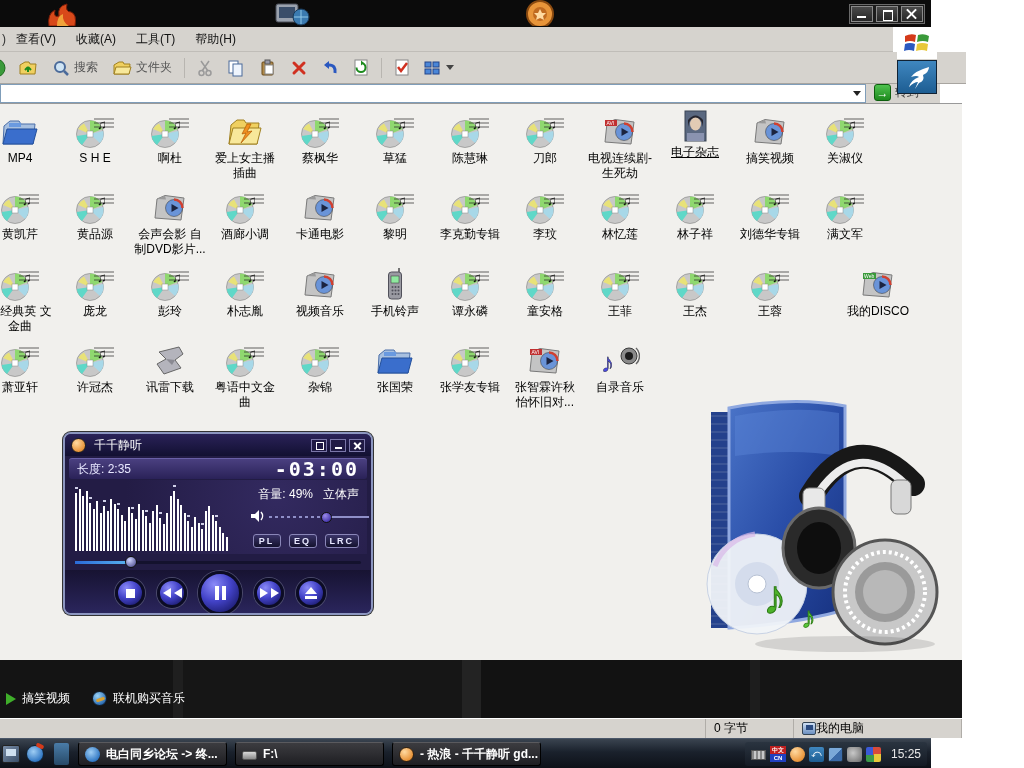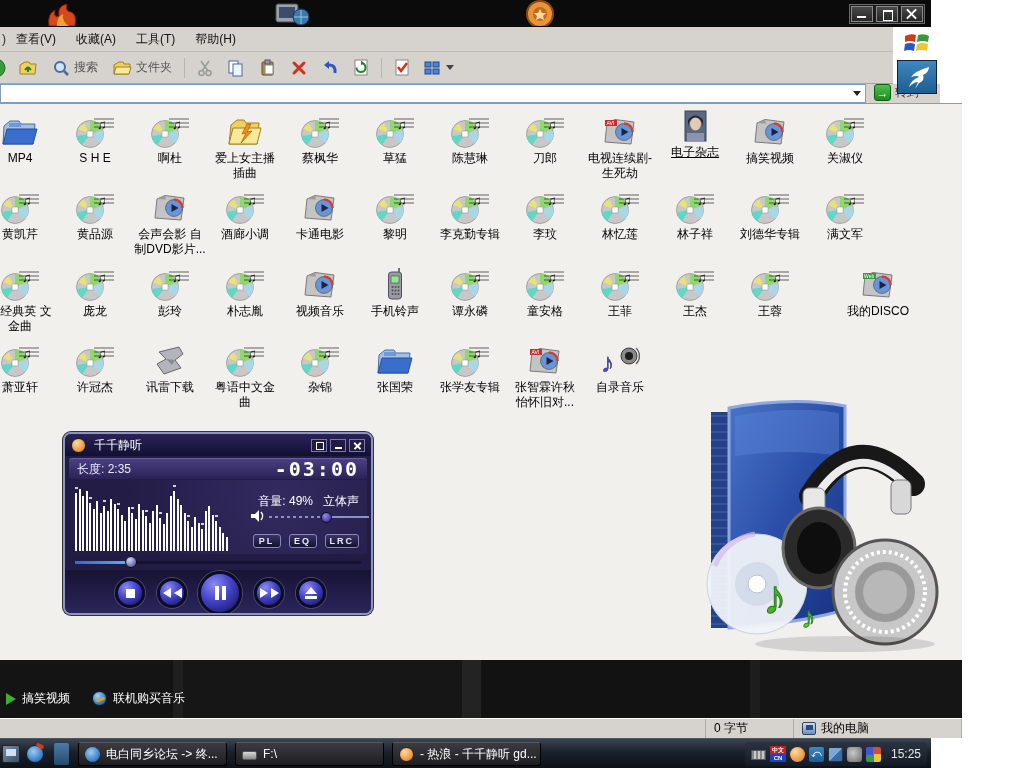--- a/index.html
+++ b/index.html
@@ -16,21 +16,21 @@
   .wc-close::before,.wc-close::after{content:"";position:absolute;left:3px;top:6px;width:13px;height:2px;background:#fff;}
   .wc-close::before{transform:rotate(45deg);}
   .wc-close::after{transform:rotate(-45deg);}
 
   
   .menubar{position:absolute;left:0;top:27px;width:893px;height:25px;background:#d6d3ce;border-bottom:1px solid #c0bdb8;display:flex;align-items:center;font-size:12px;color:#111;}
   .menubar .clip{margin-left:2px;color:#333;}
   .menu-item{padding:3px 10px;cursor:default;}
 
   
-  .toolbar{position:absolute;left:0;top:52px;width:893px;height:32px;background:#d6d3ce;border-bottom:1px solid #a8a5a0;display:flex;align-items:center;gap:6px;}
+  .toolbar{position:absolute;left:0;top:52px;width:966px;height:32px;background:#d6d3ce;border-bottom:1px solid #a8a5a0;display:flex;align-items:center;gap:6px;}
   .tbtn{display:flex;align-items:center;gap:4px;padding:2px 3px;border:1px solid transparent;cursor:default;}
   .tlabel{font-size:12px;color:#555;}
   .tsep{width:1px;height:20px;background:#b8b5b0;margin:0 2px;}
 
   
   .addr-row{position:absolute;left:0;top:84px;width:940px;height:19px;background:#d6d3ce;}
   .addr-input{position:absolute;left:0;top:0;width:866px;height:19px;background:#fff;border:1px solid #7f9db9;font-size:12px;padding:2px 16px 2px 4px;}
   .addr-drop{position:absolute;left:850px;top:3px;width:13px;height:13px;cursor:default;}
   .tri-down{width:0;height:0;border-left:4px solid transparent;border-right:4px solid transparent;border-top:5px solid #222;}
   .go-btn{position:absolute;left:874px;top:0;display:flex;align-items:center;gap:4px;cursor:default;}
@@ -58,21 +58,21 @@
   .pw-close::before,.pw-close::after{content:"";position:absolute;left:3px;top:5px;width:9px;height:1.6px;background:#fff;}
   .pw-close::before{transform:rotate(45deg);}
   .pw-close::after{transform:rotate(-45deg);}
   .p-info{position:absolute;left:4px;right:4px;top:24px;height:21px;background:linear-gradient(#4a4080,#2a2258);border-top:1px solid #6a60a8;border-radius:3px;display:flex;align-items:center;justify-content:space-between;padding:0 8px;}
   .p-len{color:#e8e8ff;font-size:12px;}
   .p-remain{color:#fff;font-size:20px;font-weight:bold;letter-spacing:2px;font-family:"DejaVu Sans Mono",monospace;}
   .p-main{position:absolute;left:4px;right:4px;top:46px;height:74px;background:radial-gradient(circle at 70% 20%,#332a60,#231c45 70%);}
   .spectrum{position:absolute;left:6px;bottom:3px;width:160px;height:68px;display:flex;align-items:flex-end;gap:1.5px;}
   .sbar{width:2px;background:#fff;position:relative;}
   .sbar .peak{position:absolute;left:-0.5px;width:3px;height:1.5px;background:#cfcfe8;}
-  .p-vol-row{position:absolute;right:8px;top:13px;color:#fff;font-size:12px;display:flex;gap:10px;align-items:flex-end;}
+  .p-vol-row{position:absolute;right:8px;top:6px;color:#fff;font-size:12px;display:flex;gap:10px;align-items:flex-end;}
   .p-slider{position:absolute;left:200px;top:32px;width:100px;height:10px;}
   .p-slider .dots{position:absolute;left:0;top:4px;width:58px;height:2px;background:repeating-linear-gradient(90deg,#8f8fc8 0 3px,transparent 3px 6px);}
   .p-slider .line{position:absolute;left:58px;top:4px;width:42px;height:2px;background:#8f8fc8;}
   .p-knob{position:absolute;left:52px;top:0;width:11px;height:11px;border-radius:50%;background:radial-gradient(circle at 35% 30%,#9a8ae8,#4a3ab0 70%,#221a60);border:1px solid #111;}
   .p-mode-btns{position:absolute;right:8px;bottom:6px;display:flex;gap:8px;}
   .p-mode{height:14px;min-width:28px;background:linear-gradient(#3a3468,#14122e);border:1px solid #8a86b8;border-radius:3px;color:#e8e8ff;font-size:9px;font-weight:bold;letter-spacing:2px;text-align:center;line-height:12px;padding:0 4px;cursor:default;}
   .p-prog{position:absolute;left:4px;right:4px;top:122px;height:12px;}
   .p-prog .track{position:absolute;left:6px;right:6px;top:5px;height:3px;background:#14122e;border-radius:2px;}
   .p-prog .fill{position:absolute;left:6px;top:5px;width:56px;height:3px;background:linear-gradient(90deg,#2a6ad8,#5ab4f0);}
   .p-prog .knob{position:absolute;left:56px;top:0;width:12px;height:12px;border-radius:50%;background:radial-gradient(circle at 35% 30%,#cfd4ff,#6a6aa8 70%,#33305e);border:1px solid #111;}
@@ -95,34 +95,34 @@
   .mb-item{display:flex;align-items:center;gap:6px;color:#fff;font-size:12px;cursor:default;}
   .play-tri{width:0;height:0;border-top:6px solid transparent;border-bottom:6px solid transparent;border-left:10px solid #3fae2a;}
   .globe-ico{width:15px;height:15px;border-radius:50%;background:radial-gradient(circle at 35% 30%,#9ad4f8,#2a6ab0 75%);border:1px solid #123;position:relative;}
   .globe-ico::after{content:"";position:absolute;left:3px;top:6px;width:9px;height:3px;background:#d8a030;border-radius:2px;transform:rotate(-20deg);}
 
   
   .statusbar{position:absolute;left:0;top:718px;width:962px;height:20px;background:#d6d3ce;border-top:1px solid #fff;display:flex;font-size:12px;color:#000;}
   .sb-pane{border-right:1px solid #b0ada8;display:flex;align-items:center;padding:0 8px;}
   .sb-1{width:706px;}
   .sb-2{width:88px;}
-  .sb-3{flex:1;gap:5px;}
+  .sb-3{flex:1;}
   .mycomp-ico{width:14px;height:13px;background:linear-gradient(#cfe0f4,#6a8ec0);border:1px solid #345;border-radius:2px;position:relative;}
   .mycomp-ico::after{content:"";position:absolute;left:3px;top:2px;width:7px;height:5px;background:#2a4a80;}
 
   
   .taskbar{position:absolute;left:0;top:738px;width:931px;height:30px;background:linear-gradient(#3a4450,#1a212c 45%,#0d1118);border-top:1px solid #4a5668;}
   .ql{position:absolute;left:2px;top:4px;display:flex;align-items:center;gap:6px;}
   .ql-ico{width:18px;height:18px;cursor:default;}
   .ql-desktop{background:linear-gradient(135deg,#7a8ea8,#3a4e68);border:1px solid #222;border-radius:2px;position:relative;}
   .ql-desktop::after{content:"";position:absolute;left:3px;top:3px;width:10px;height:7px;background:#cfe0f0;}
   .ql-ie{background:radial-gradient(circle at 40% 35%,#9ecdf4,#2a72c0 75%);border-radius:50%;border:1px solid #123;position:relative;}
   .ql-ie::after{content:"";position:absolute;right:-1px;top:-2px;width:8px;height:4px;background:#d43a1a;border-radius:2px;transform:rotate(25deg);}
   .ql-div{width:15px;height:22px;background:linear-gradient(#4a7ca8,#274a68);border-radius:2px;margin-left:4px;}
-  .tb-buttons{position:absolute;left:78px;top:3px;display:flex;gap:8px;}
+  .tb-buttons{position:absolute;left:78px;top:3px;display:flex;gap:8px;font-weight:bold;}
   .tb-btn{width:149px;height:24px;background:linear-gradient(#3c3c40,#1e1e22);border:1px solid #000;border-top-color:#5a5a5e;border-radius:3px;display:flex;align-items:center;gap:6px;padding:0 6px;color:#fff;font-size:12px;cursor:default;white-space:nowrap;overflow:hidden;}
   .tb-ico{flex:0 0 15px;width:15px;height:15px;}
   .ico-ie{background:radial-gradient(circle at 40% 35%,#9ecdf4,#2a72c0 75%);border-radius:50%;}
   .ico-drive{background:linear-gradient(#d8d8d8,#8a8a8a);border:1px solid #555;border-radius:2px;height:9px;margin-top:3px;}
   .ico-player{background:radial-gradient(circle at 35% 30%,#ffd9a0,#e8943a 70%,#a05a10);border-radius:50%;border:1px solid #321;}
   .tray{position:absolute;right:4px;top:3px;height:24px;display:flex;align-items:center;gap:4px;background:linear-gradient(#2a3440,#141a24);border-radius:3px;padding:0 6px;}
   .tray-ico{width:15px;height:15px;cursor:default;position:relative;}
   .t-kbd{background:#c8c8c8;border:1px solid #555;height:10px;margin-top:2px;background-image:repeating-linear-gradient(90deg,#888 0 2px,transparent 2px 4px);}
   .t-cn{display:flex;flex-direction:column;width:16px;height:16px;font-size:6px;font-weight:bold;color:#fff;text-align:center;line-height:8px;}
   .t-cn .r{background:#c02020;}

